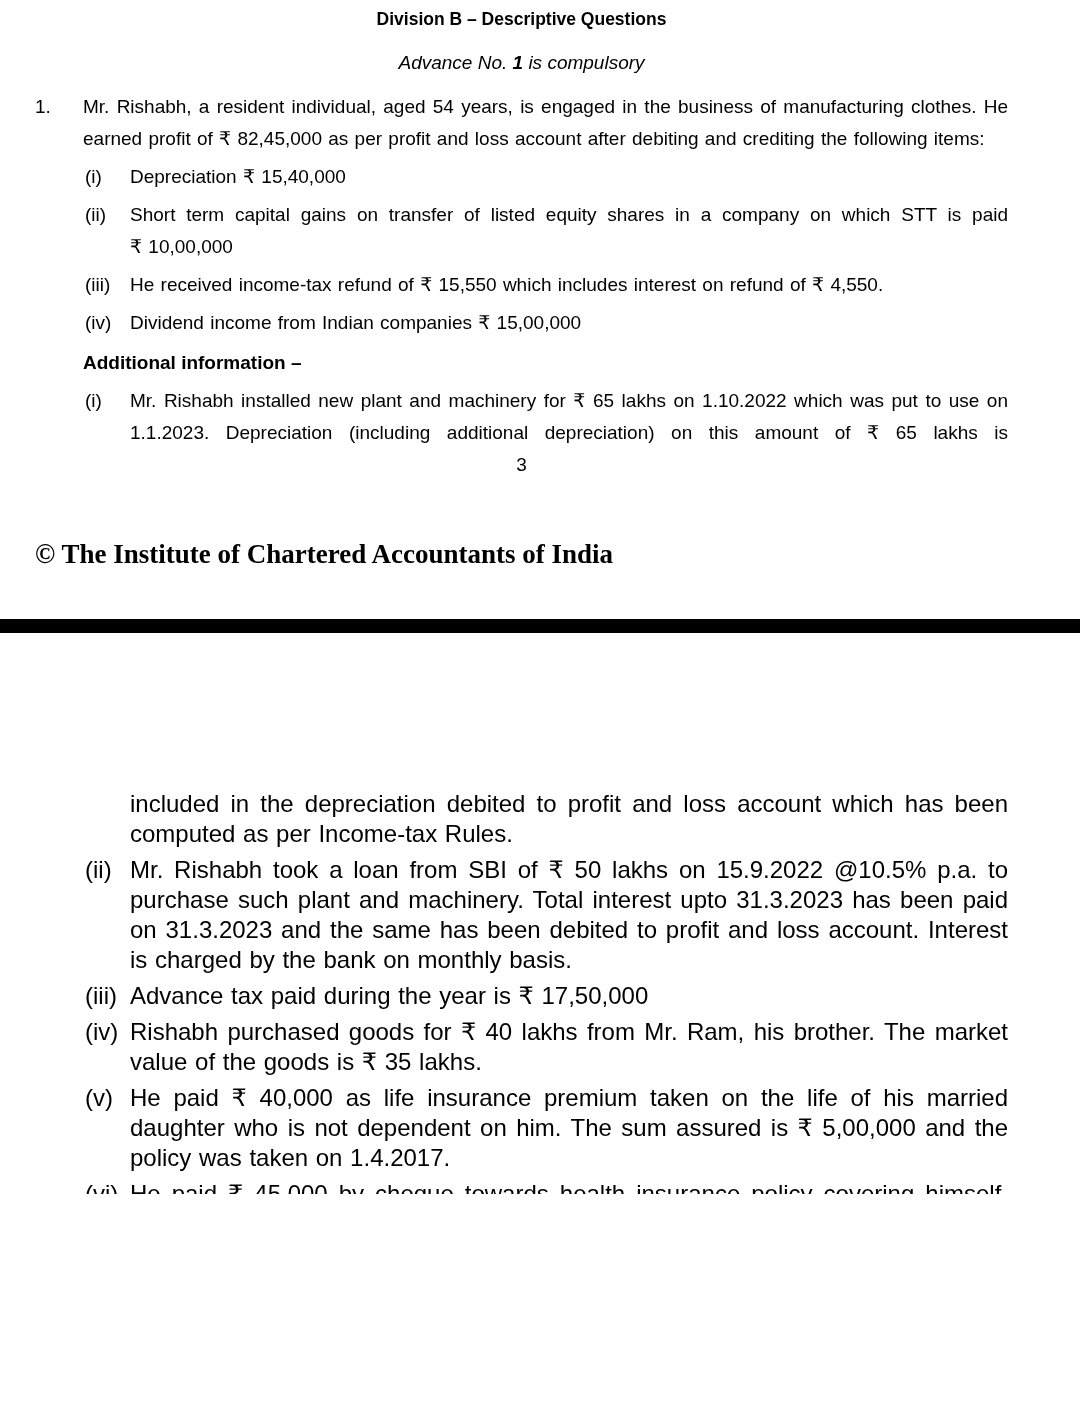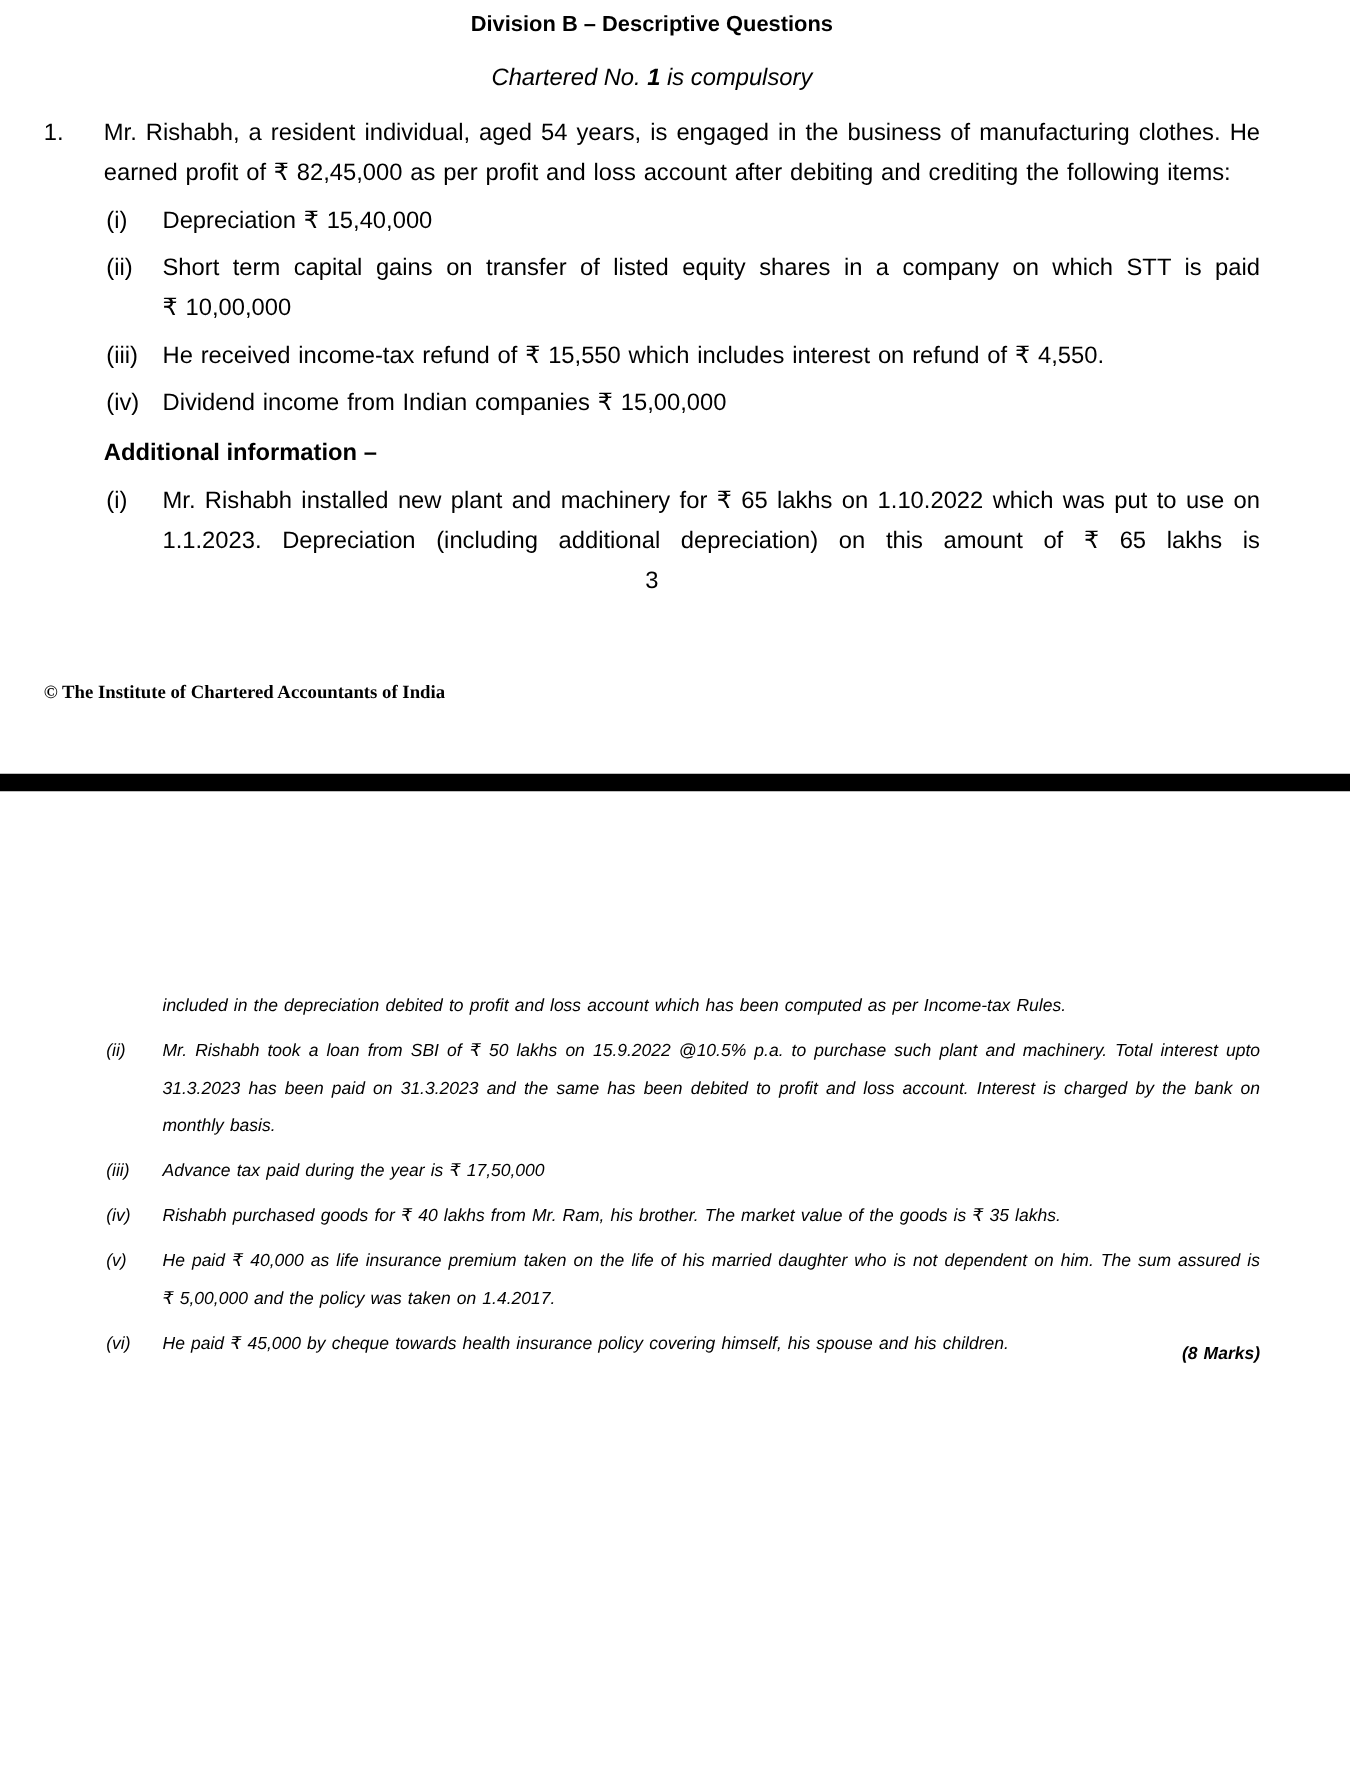--- a/index.html
+++ b/index.html
@@ -14,21 +14,21 @@
     width: 1080px;
     height: 1194px;
     background: #ffffff;
     overflow: hidden;
   }
   .content {
     padding-left: 35px;
     padding-right: 72px; 
   }
   .pg1 { font-size: 19px; line-height: 32px; }
-  .pg2 { font-size: 14px; line-height: 30px; font-style: italic; }
+  .pg2 { font-size: 24px; line-height: 30px; }
 
   .section-title {
     padding-top: 8px;
     text-align: center;
     font-weight: bold;
     font-size: 17.5px;
     line-height: 22px;
   }
   .note {
     text-align: center;
@@ -64,21 +64,21 @@
     font-weight: bold;
   }
   .justify-last { text-align-last: justify; }
 
   .page-num { text-align: center; margin-top: 0px; }
 
   .copyright {
     margin-top: 61px;
     font-family: "Liberation Serif", "DejaVu Serif", serif;
     font-weight: bold;
-    font-size: 15px;
+    font-size: 27px;
     line-height: 24px;
   }
 
   .separator {
     margin-top: 53px;
     width: 1080px;
     height: 14px;
     background: #000000;
   }
 
@@ -107,21 +107,21 @@
 </head>
 <body>
 
 <div class="sheet">
 
   <div class="content pg1">
 
     <div class="section-title">Division B – Descriptive Questions</div>
 
     <div class="note note1">
-      <span>Chartered No. </span><b>1</b><span> is compulsory</span>
+      <span>Advance No. </span><b>1</b><span> is compulsory</span>
     </div>
 
 
     <div class="q-block">
       <span class="q-num">1.</span>
       <span>Mr. Rishabh, a resident individual, aged 54 years, is engaged in the business of manufacturing clothes. He earned profit of ₹&nbsp;82,45,000 as per profit and loss account after debiting and crediting the following items:</span>
     </div>
 
     <div class="sub-item">
       <span class="i-num">(i)</span>

